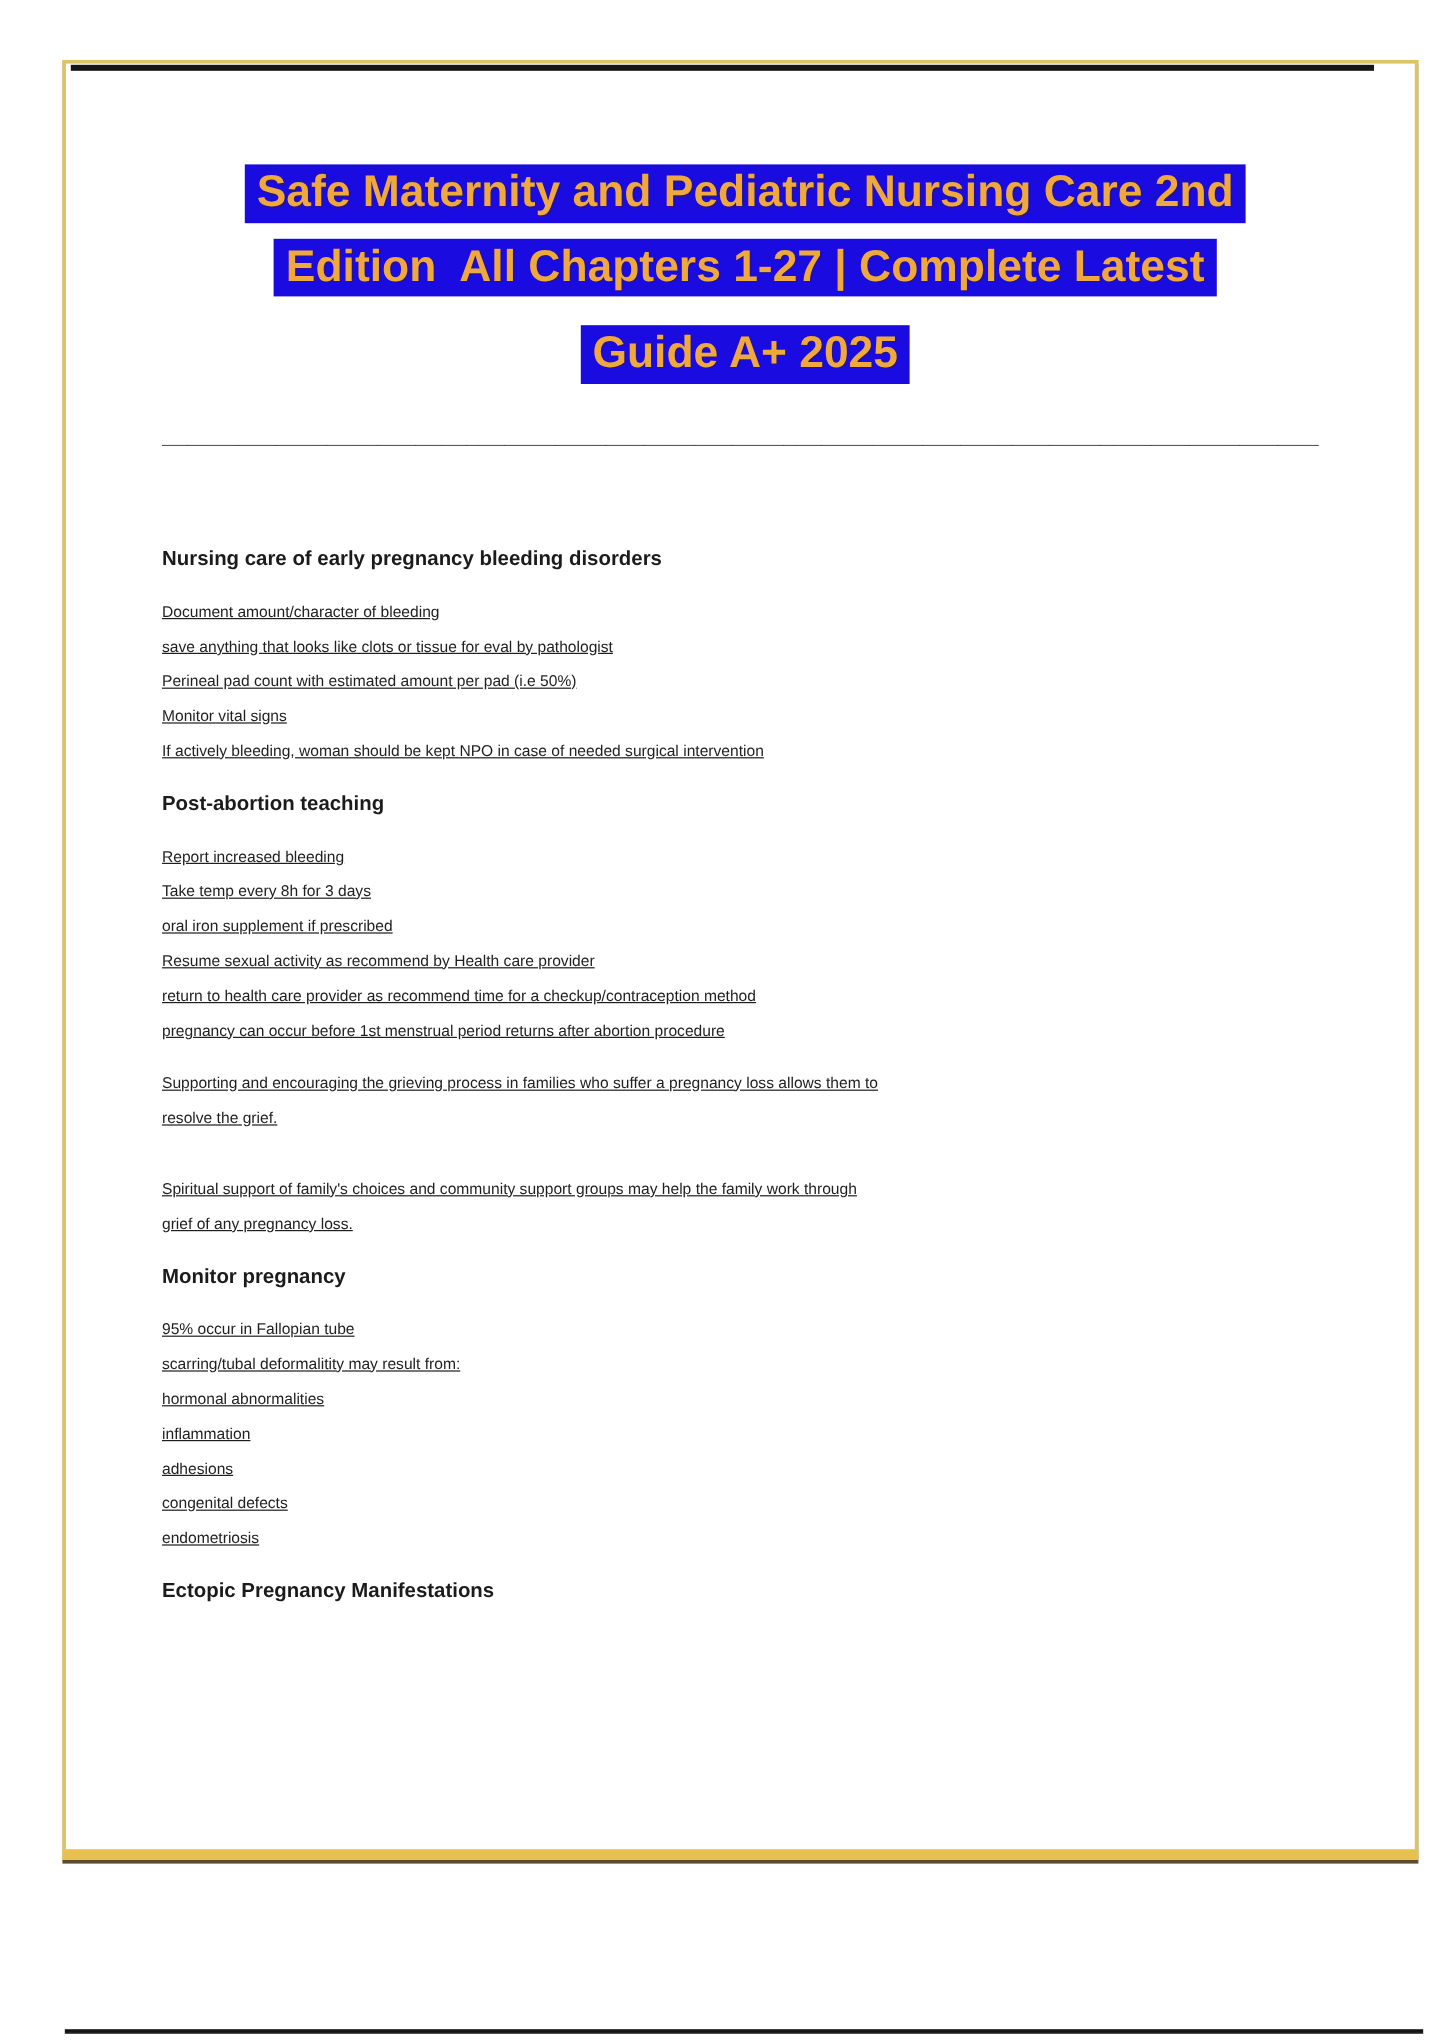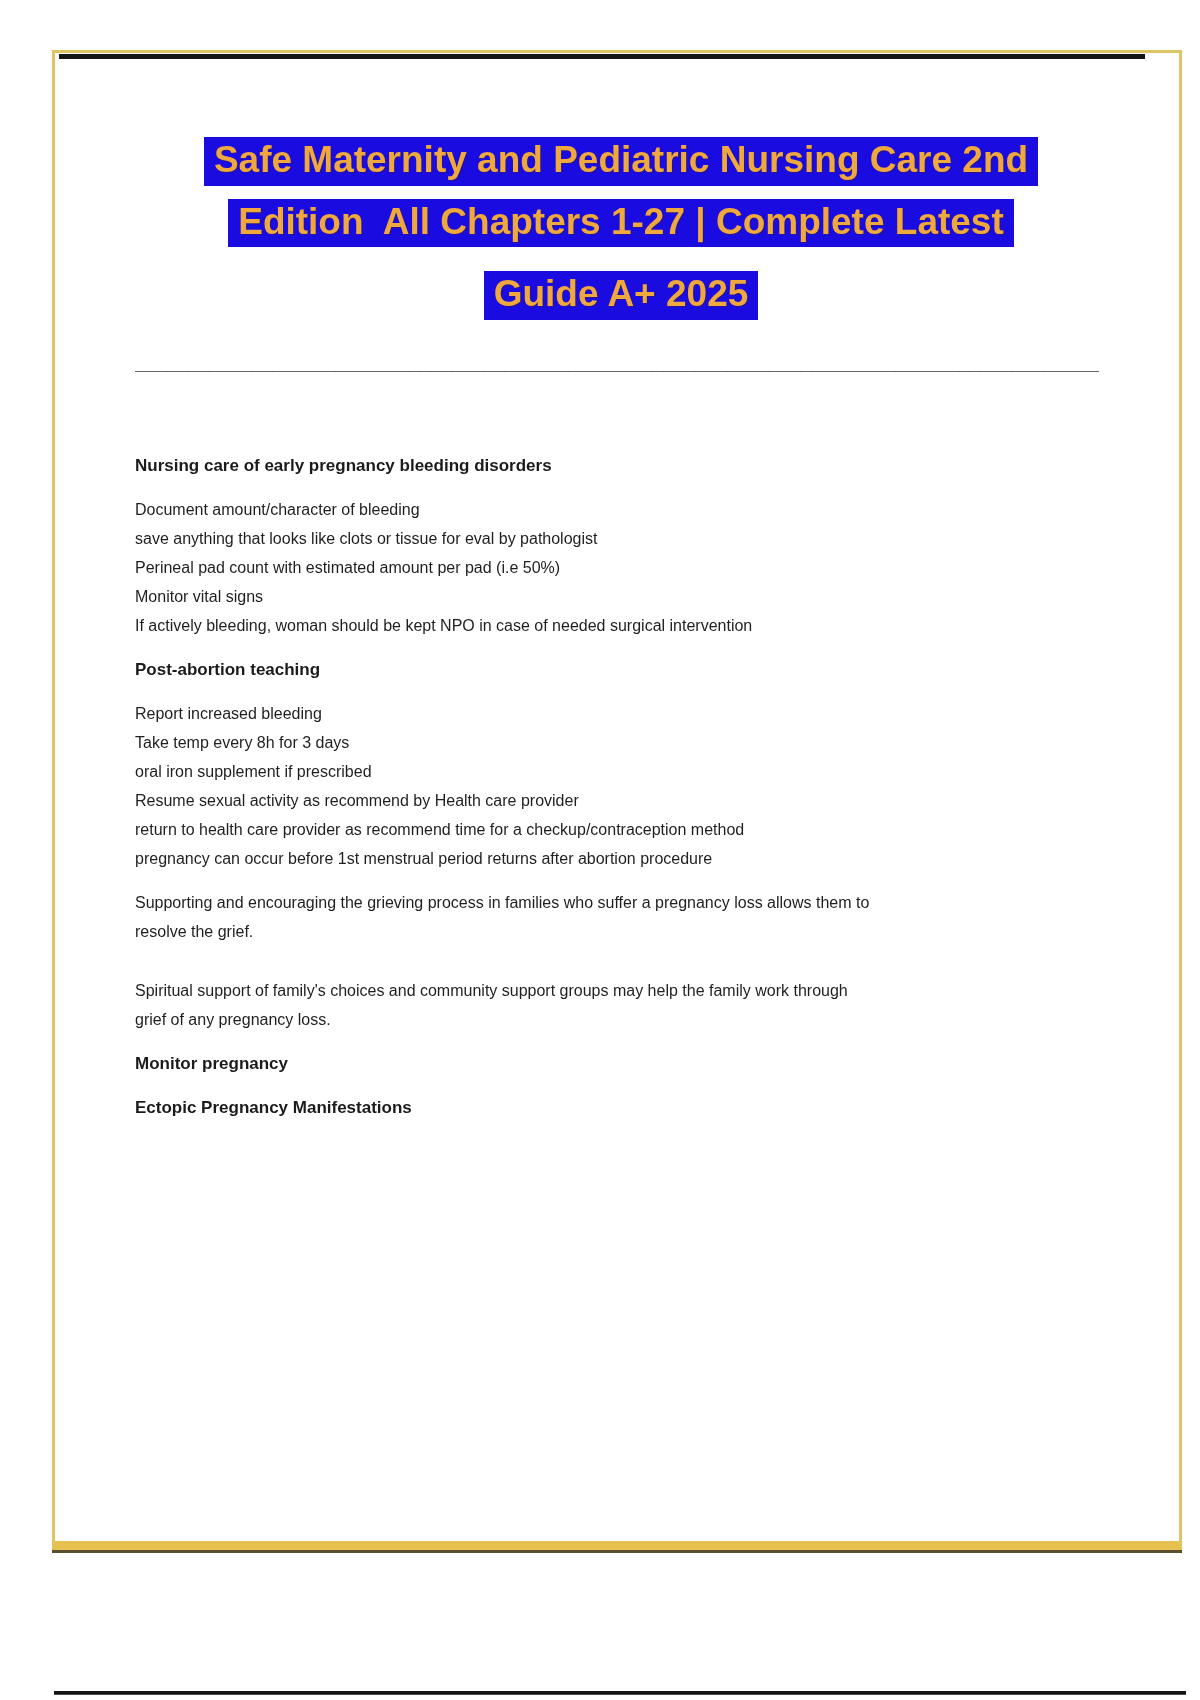--- a/index.html
+++ b/index.html
@@ -81,24 +81,25 @@
   
   .section h2 {
     margin: 0 0 15px 0;
     font-size: 17px;
     font-weight: bold;
     line-height: 29px;
     color: #1b1b1b;
   }
   .section p {
     margin: 0 0 15px 0;
-    font-size: 16px;
+    font-size: 13px;
     line-height: 29px;
     color: #1f1f1f;
     white-space: pre-line;
+    text-decoration: underline;
   }
   .section p + p {
     margin-top: 30px;
   }
   
   .bottom-line {
     position: absolute;
     left: 54px;
     top: 1691px;
     width: 1132px;
@@ -138,20 +139,27 @@
 pregnancy can occur before 1st menstrual period returns after abortion procedure</p>
           </div>
           <div class="section">
             <p>Supporting and encouraging the grieving process in families who suffer a pregnancy loss allows them to
 resolve the grief.</p>
             <p>Spiritual support of family's choices and community support groups may help the family work through
 grief of any pregnancy loss.</p>
           </div>
           <div class="section">
             <h2>Monitor pregnancy</h2>
+            <p>95% occur in Fallopian tube
+scarring/tubal deformalitity may result from:
+hormonal abnormalities
+inflammation
+adhesions
+congenital defects
+endometriosis</p>
           </div>
           <div class="section">
             <h2>Ectopic Pregnancy Manifestations</h2>
           </div>
         </div>
     </div>
   </div>
   <div class="bottom-line"></div>
 </div>
 

